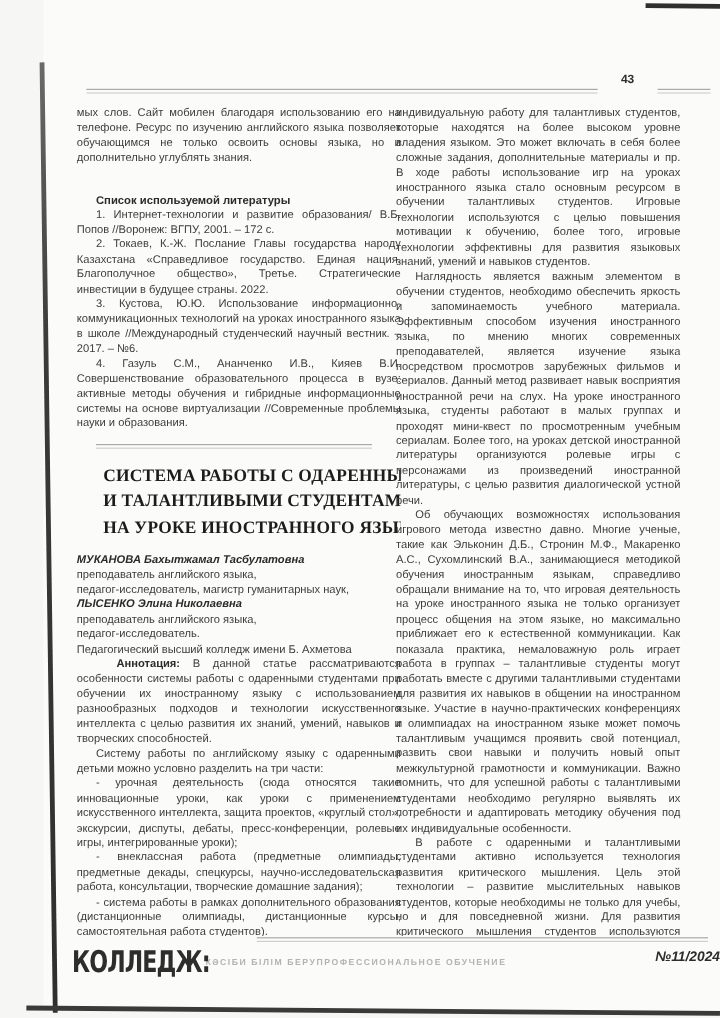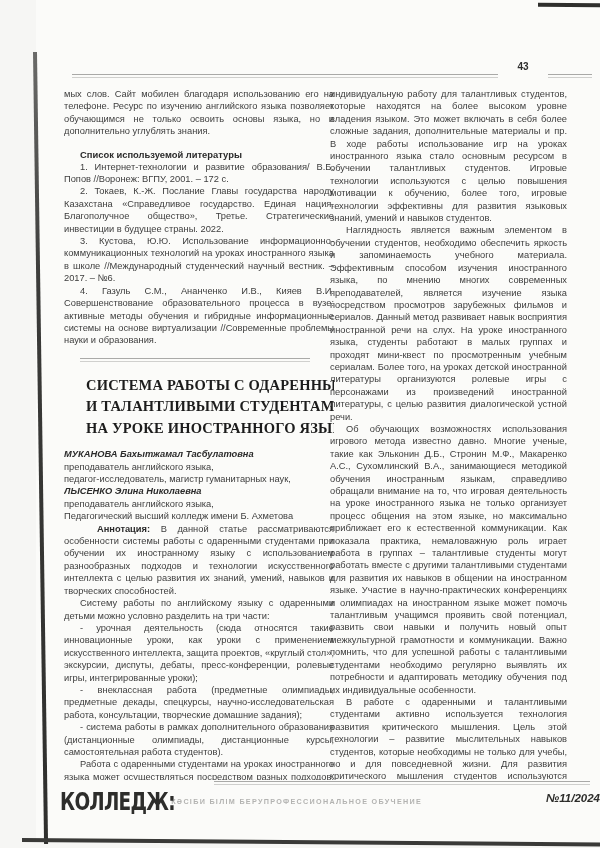--- a/index.html
+++ b/index.html
@@ -40,21 +40,21 @@
   
   .col{
     position:absolute;top:88px;height:692px;overflow:hidden;
     font-size:9.3px;line-height:12.4px;text-align:justify;
   }
   .col-left{left:64px;width:270px;}
   .col-right{left:330px;width:237px;}
   .col p{margin:0;text-indent:16px;}
   .col p.cont{text-indent:0;}
   .refs-heading{
-    font-weight:bold;color:#2b2b2b;margin:10px 0 0 16px;
+    font-weight:bold;color:#2b2b2b;margin:22px 0 0 16px;
     font-size:9.4px;line-height:13px;text-align:left;
   }
   .refs-rule{
     height:2px;border-top:1px solid #aaaaa8;border-bottom:1px solid #d0d0ce;
     margin:11px 24px 13px 16px;
   }
   .article-title{
     margin:2px 0 9px 22px;text-align:left;
     font-family:"Liberation Serif",serif;font-weight:bold;
     font-size:14.5px;line-height:21.5px;color:#1c1c1c;letter-spacing:.2px;
@@ -116,20 +116,21 @@
     <div>И ТАЛАНТЛИВЫМИ СТУДЕНТАМИ</div>
     <div>НА УРОКЕ ИНОСТРАННОГО ЯЗЫКА</div>
   </div>
 
   <div class="authors">
     <div class="author-name">МУКАНОВА Бахытжамал Тасбулатовна</div>
     <div>преподаватель английского языка,</div>
     <div>педагог-исследователь, магистр гуманитарных наук,</div>
     <div class="author-name">ЛЫСЕНКО Элина Николаевна</div>
     <div>преподаватель английского языка,</div>
+    <div>педагог-исследователь.</div>
     <div class="affiliation">Педагогический высший колледж имени Б. Ахметова</div>
   </div>
 
   <p class="abstract"><span class="lbl">Аннотация:</span><span> В данной статье рассматриваются особенности системы работы с одаренными студентами при обучении их иностранному языку с использованием разнообразных подходов и технологии искусственного интеллекта с целью развития их знаний, умений, навыков и творческих способностей.</span></p>
 
   <p class="body-start">Систему работы по английскому языку с одаренными детьми можно условно разделить на три части:</p>
   <p>- урочная деятельность (сюда относятся такие инновационные уроки, как уроки с применением искусственного интеллекта, защита проектов, «круглый стол», экскурсии, диспуты, дебаты, пресс-конференции, ролевые игры, интегрированные уроки);</p>
   <p>- внеклассная работа (предметные олимпиады, предметные декады, спецкурсы, научно-исследовательская работа, консультации, творческие домашние задания);</p>
   <p>- система работы в рамках дополнительного образования (дистанционные олимпиады, дистанционные курсы, самостоятельная работа студентов).</p>
   <p>Работа с одаренными студентами на уроках иностранного языка может осуществляться посредством разных подходов. Прежде всего, это дифференцированный подход, преподаватель должен предоставлять</p>

